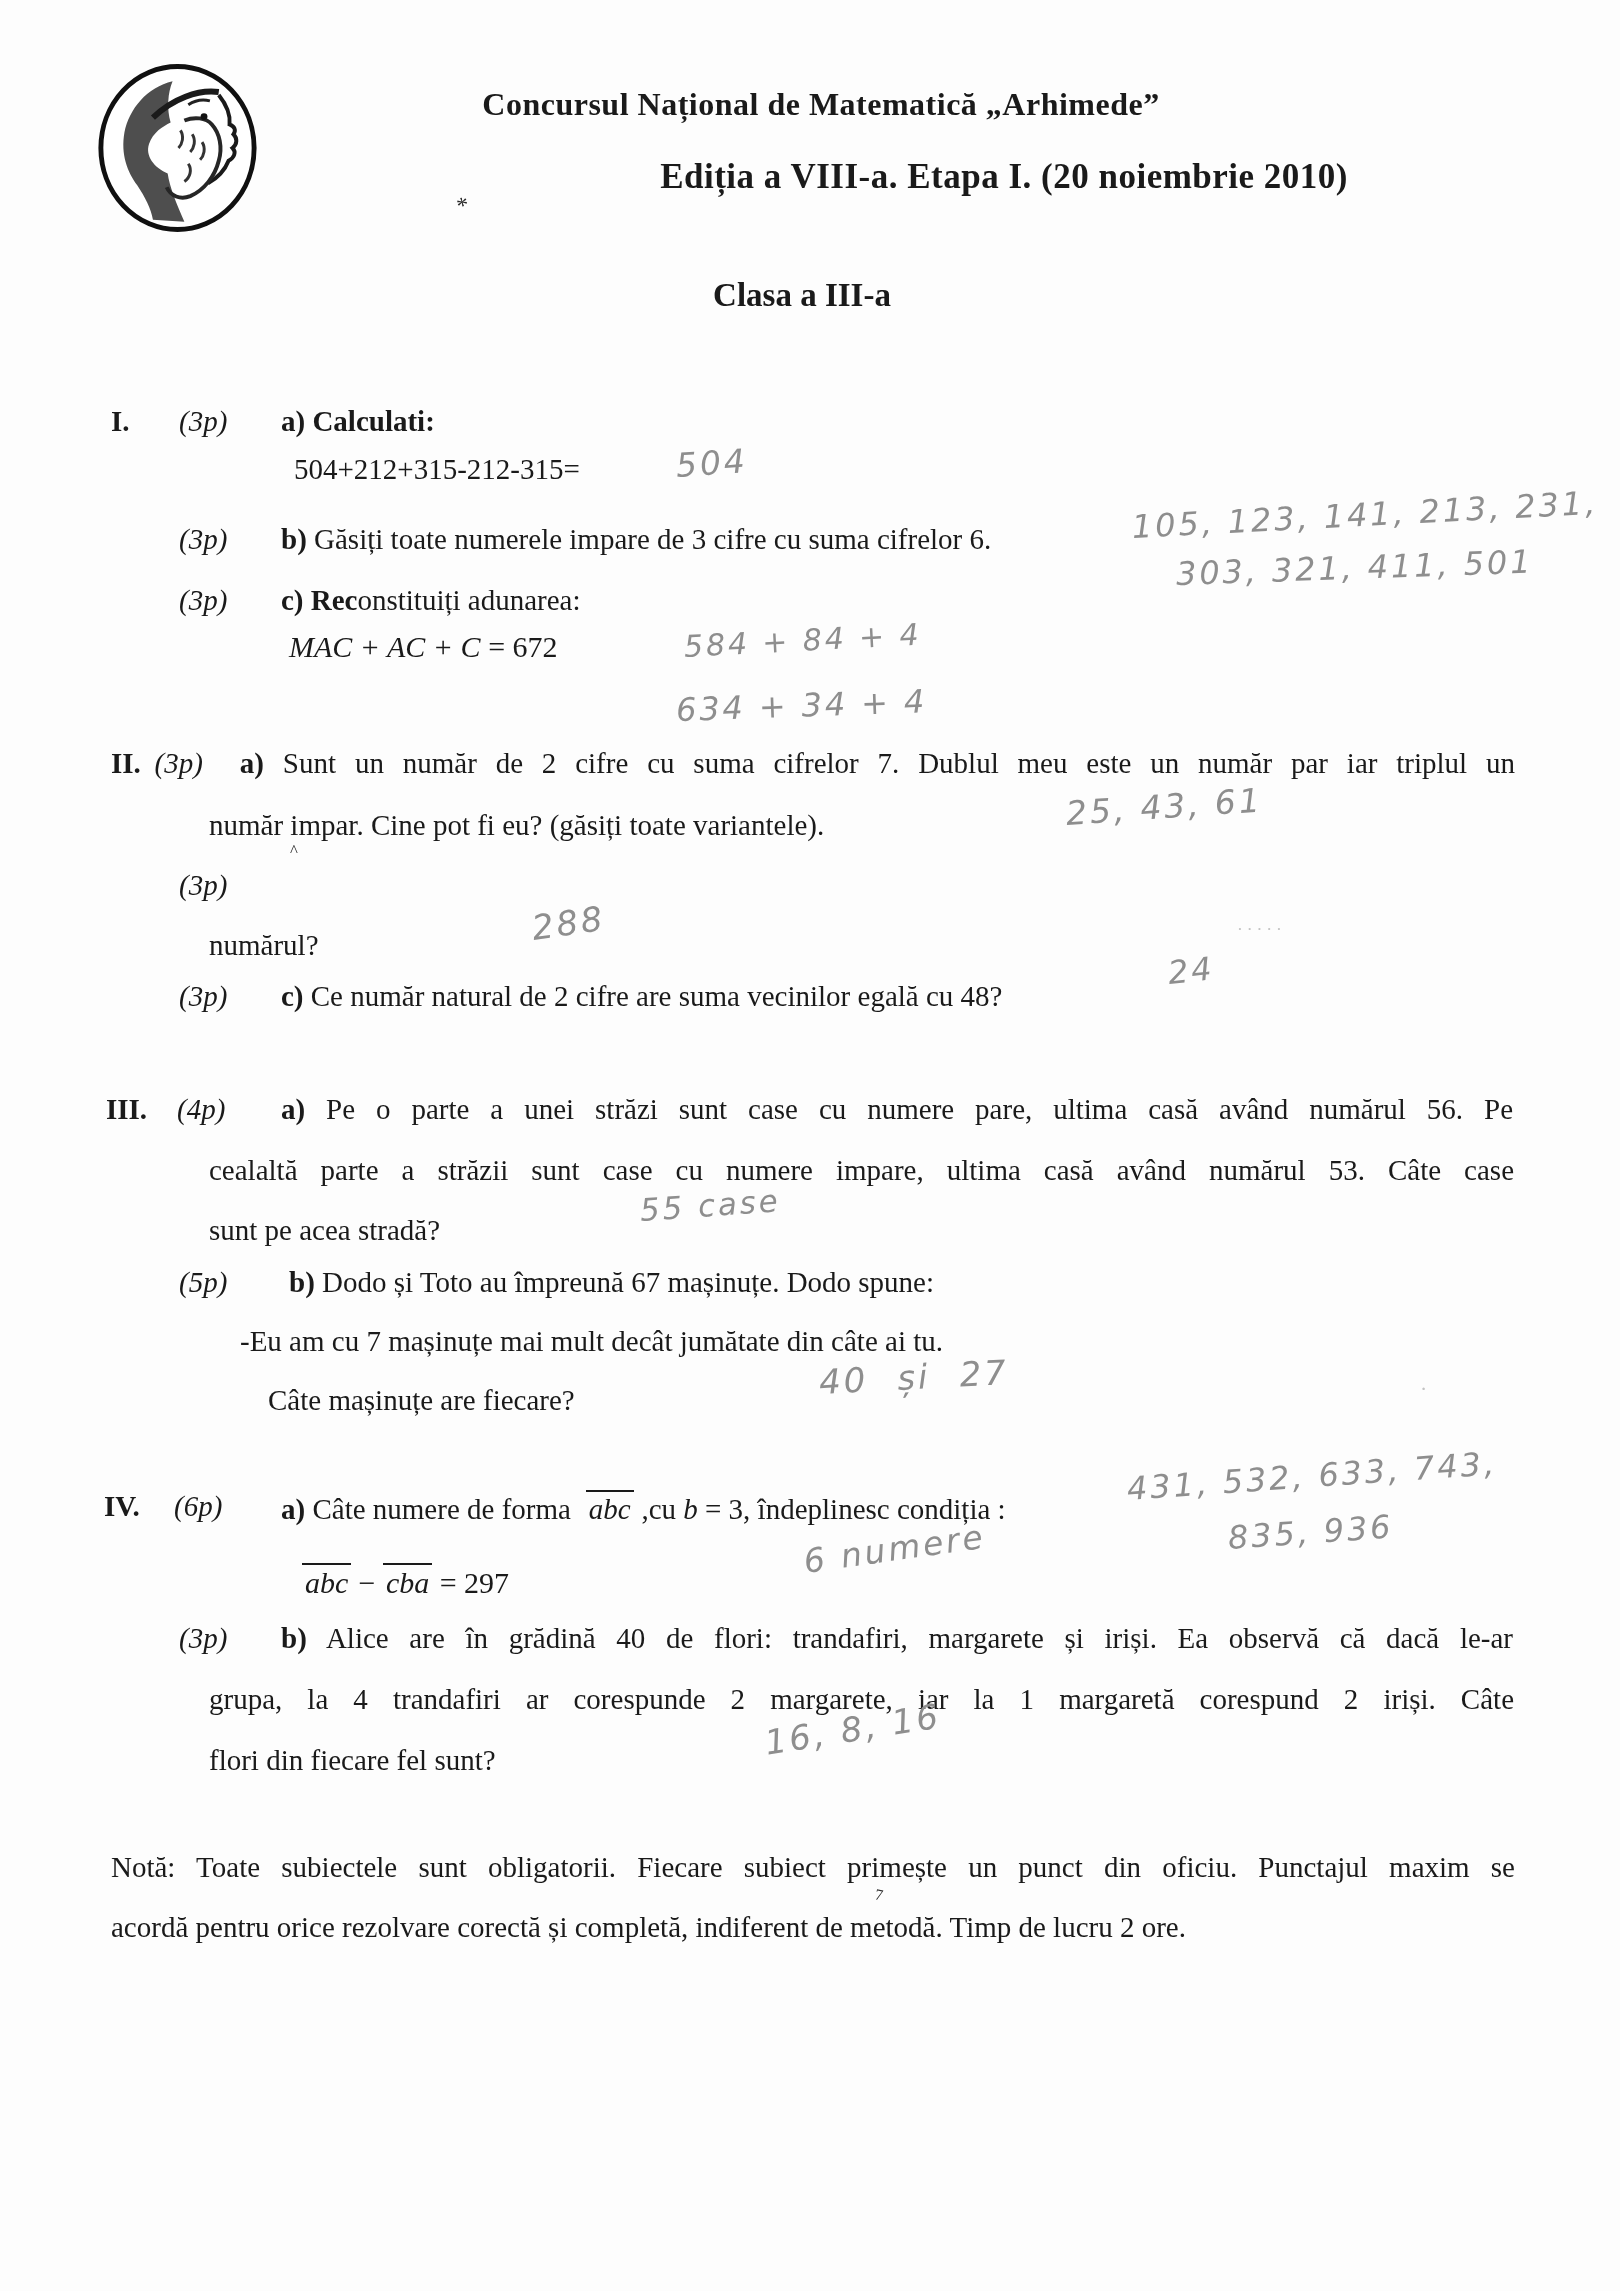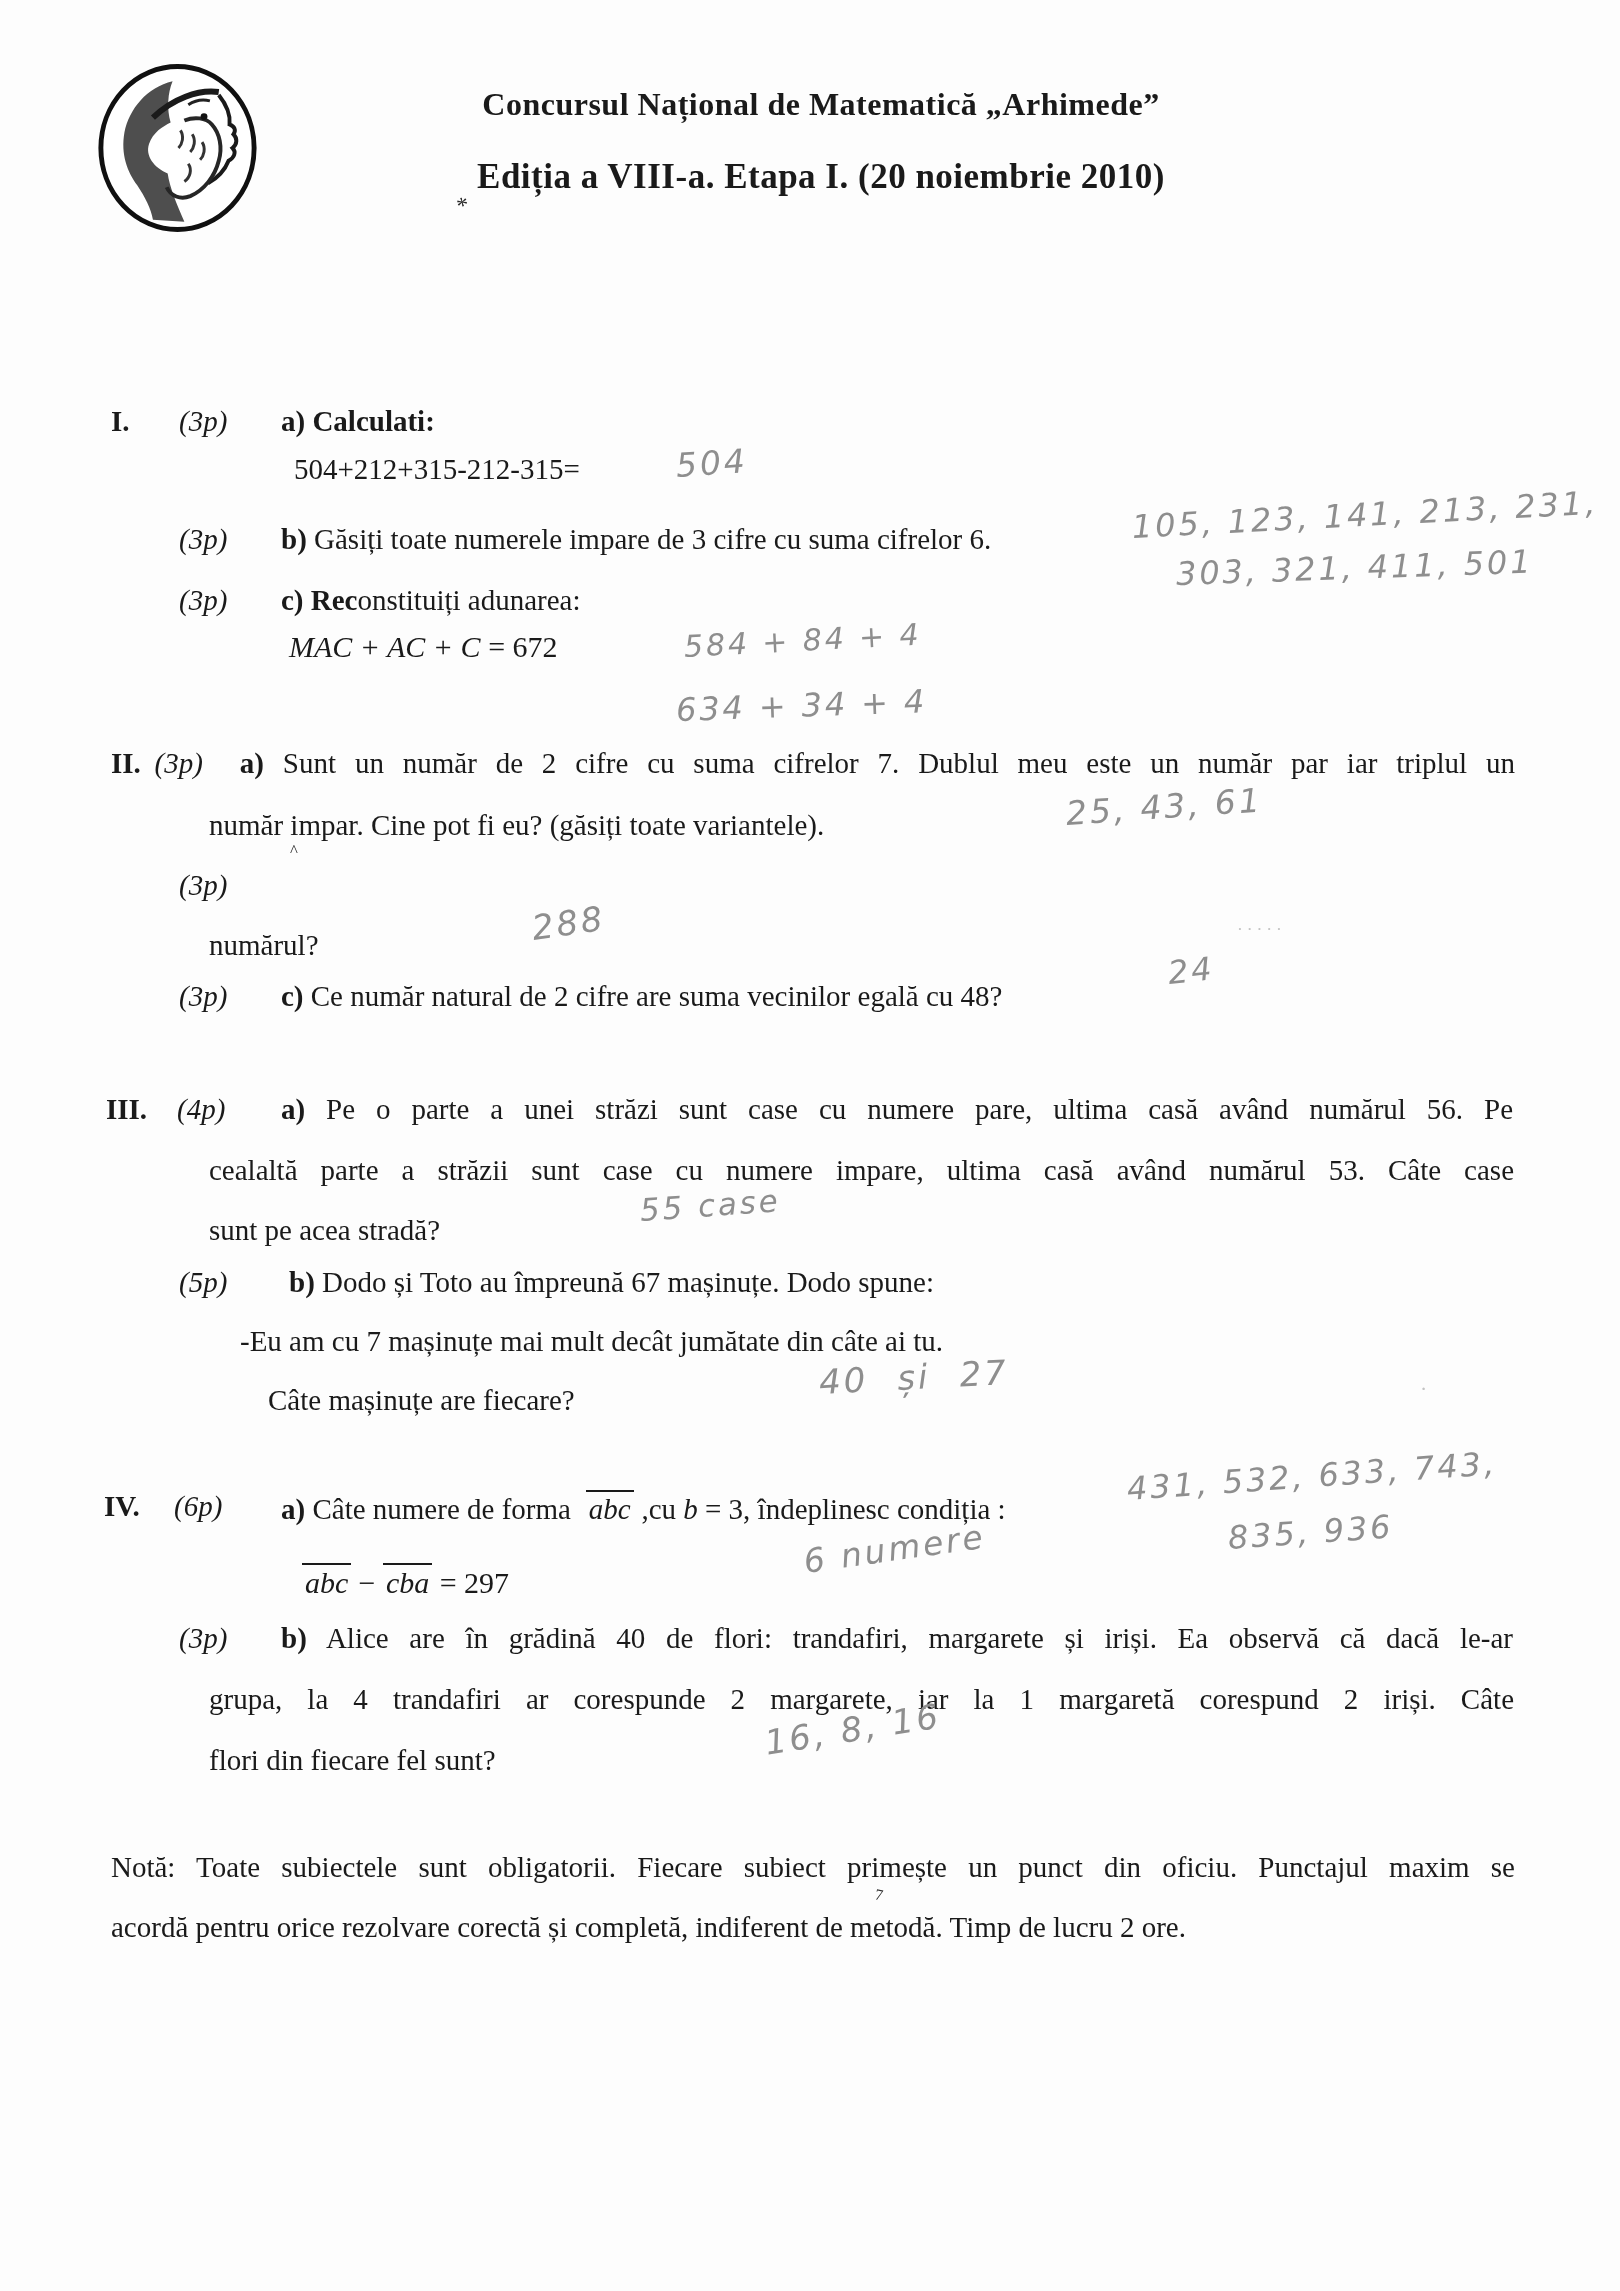--- a/index.html
+++ b/index.html
@@ -54,22 +54,23 @@
       <path d="M60,57 C80,38 106,28 127,31" stroke="#1a1a1a" stroke-width="6" fill="none"></path>
       <path d="M127,34 C135,44 139,54 138,64 C143,66 145,70 142,74 C146,78 146,84 141,88 C145,92 143,98 137,101 C133,111 125,119 116,124" stroke="#1a1a1a" stroke-width="4" fill="none"></path>
       <path d="M92,60 C102,56 114,57 120,64 C128,73 131,87 127,101 C123,117 112,131 98,137 C88,141 78,137 74,128" stroke="#262626" stroke-width="4" fill="none"></path>
       <path d="M88,70 C92,76 90,84 86,88 M100,74 C104,80 102,88 98,92 M110,82 C114,88 112,96 108,100 M96,104 C100,110 98,118 92,122" stroke="#333333" stroke-width="3" fill="none"></path>
       <circle cx="112" cy="56" r="3.5" fill="#111111"></circle>
       <path d="M96,44 C102,40 110,38 118,40" stroke="#222" stroke-width="3" fill="none"></path>
     </svg>
   </div>
 
   <div class="abs t1" style="left:294px;top:86px;width:1054px;text-align:center;">Concursul Național de Matematică „Arhimede”</div>
-  <div class="abs t2" style="left:294px;top:157px;width:1054px;text-align:center;">Ediția a VIII-a. Etapa I. (20 noiembrie 2010)</div>
+  <div class="abs t2" style="left:294px;top:157px;width:1054px;text-align:right;">Ediția a VIII-a. Etapa I. (20 noiembrie 2010)</div>
   <div class="mark" style="left:457px;top:192px;font-size:23.5px;transform:rotate(-15deg);">*</div>
+  <div class="abs classtitle" style="left:0px;top:277px;width:1604px;text-align:center;">Clasa a III-a</div>
 
   <div class="abs rn" style="left:111px;top:405px;">I.</div>
   <div class="abs pts" style="left:179px;top:405px;">(3p)</div>
   <div class="abs txt b" style="left:281px;top:405px;font-family:Liberation Serif, serif;">a) Calculati:</div>
 
   <div class="abs txt" style="left:294px;top:453px;">504+212+315-212-315=</div>
   <div class="hw" style="left:676px;top:446px;font-size:33px;transform:rotate(-4deg);">504</div>
 
   <div class="abs pts" style="left:179px;top:523px;">(3p)</div>
   <div class="abs txt" style="left:281px;top:523px;"><span class="b">b)</span> <span>Găsiți toate numerele impare de 3 cifre cu suma cifrelor 6.</span></div>

